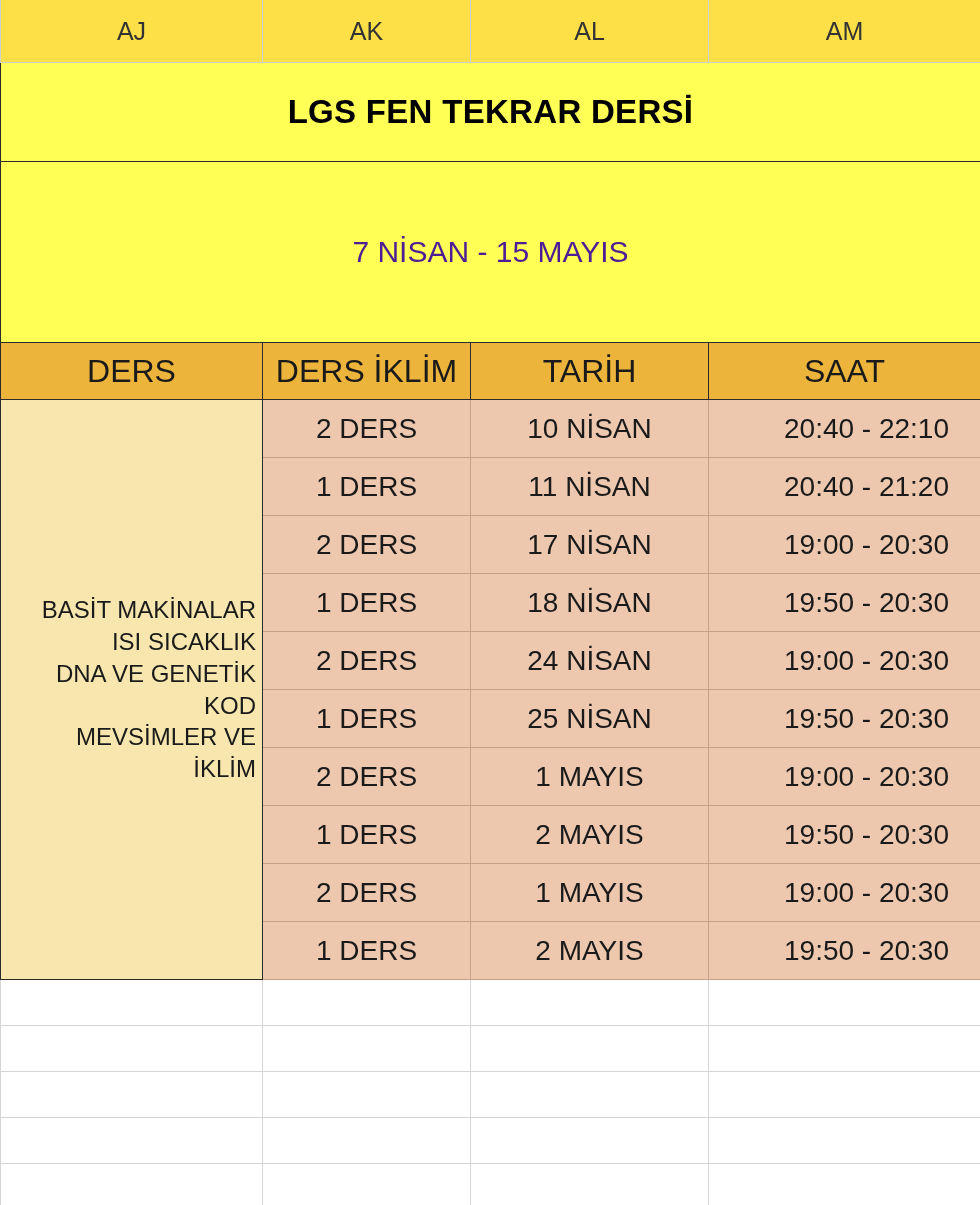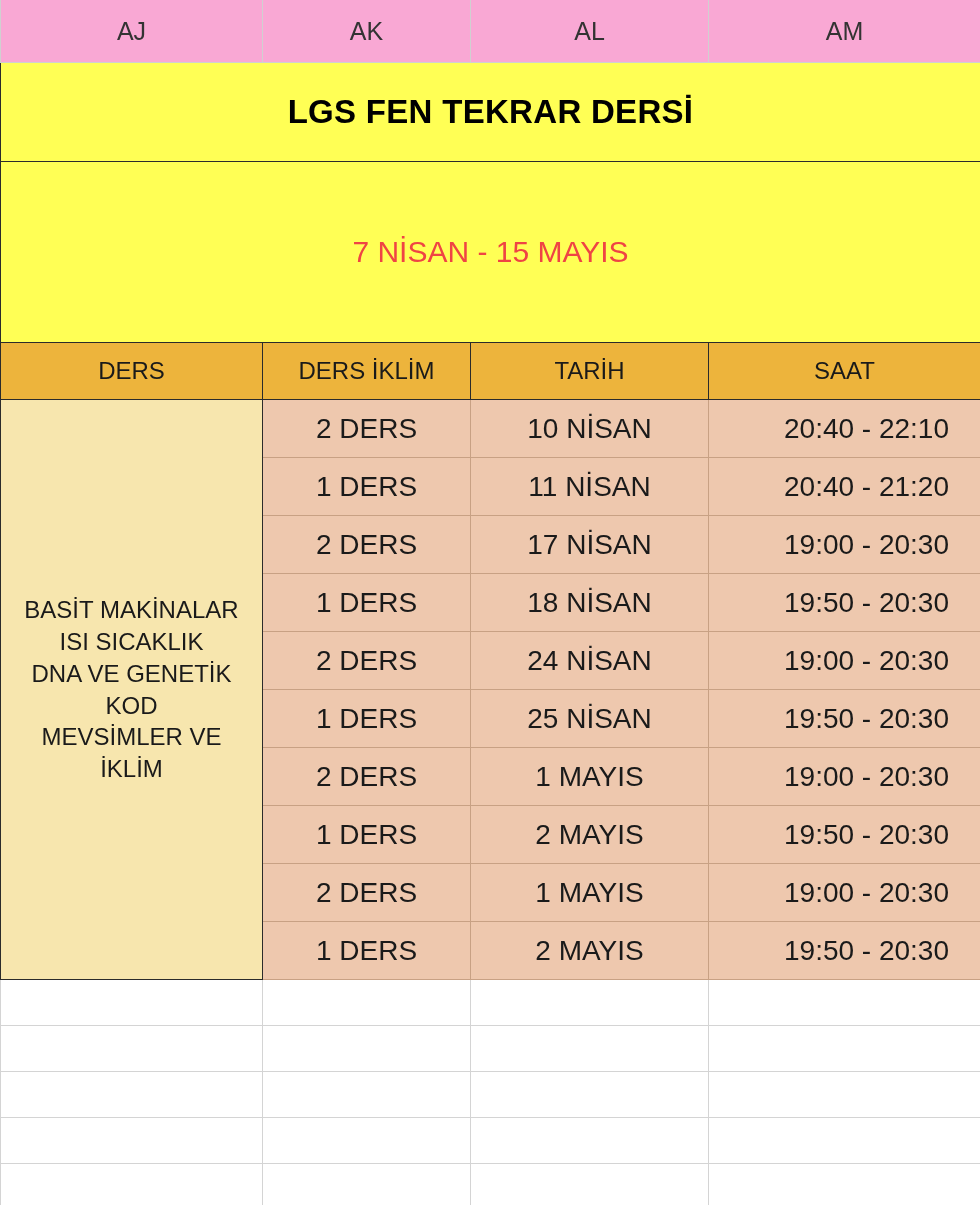--- a/index.html
+++ b/index.html
@@ -35,21 +35,21 @@
     margin: 0;
     border: 1px solid #d4d4d4;
     text-align: center;
     vertical-align: middle;
     font-weight: normal;
   }
 
   
   tr.col-headers th {
     height: 62px;
-    background: #f9a8d4;
+    background: #fde047;
     border: 1px solid #d0d0d0;
     border-top: none;
     font-size: 25px;
     color: #333333;
     font-family: "Liberation Sans", sans-serif;
   }
 
   
   td.title-cell {
     height: 98px;
@@ -61,41 +61,42 @@
     color: #000000;
     margin-left: 41px;
   }
 
   
   td.date-cell {
     height: 180px;
     background: #ffff55;
     border: 1px solid #2b2b2b;
     font-size: 30px;
-    color: #ef4444;
+    color: #4c1d95;
   }
 
   
   td.hdr {
     height: 56px;
     background: #edb43c;
     border: 1px solid #2b2b2b;
-    font-size: 24px;
+    font-size: 32px;
     color: #1a1a1a;
     margin-top: 8px;
   }
 
   
   td.subject {
     background: #f7e6ae;
     border: 1px solid #2b2b2b;
     font-size: 24px;
     line-height: 1.32;
     color: #1a1a1a;
     padding: 0 6px;
+    text-align: right;
   }
 
   
   td.data {
     height: 57px;
     background: #eec8ae;
     border: 1px solid #c8a184;
     font-size: 28px;
     color: #1a1a1a;
   }

